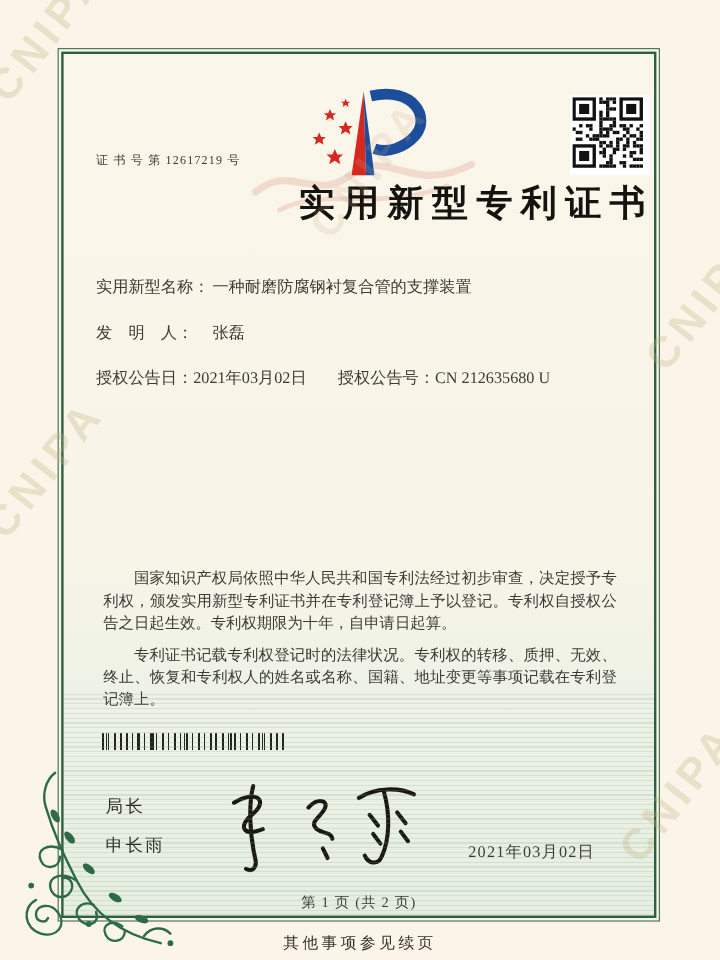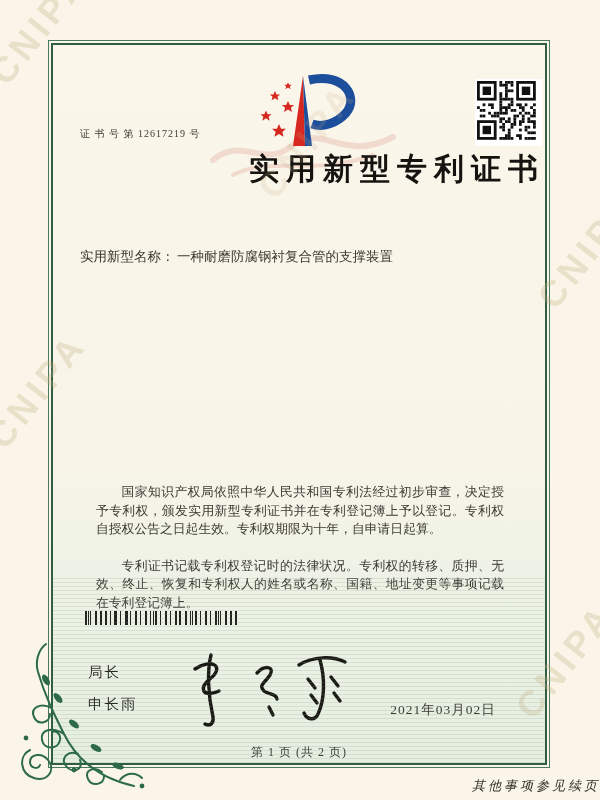--- a/index.html
+++ b/index.html
@@ -40,48 +40,48 @@
   .security-scribble{position:absolute;left:150px;top:70px;opacity:.14;pointer-events:none;}
   
   .cert-no{position:absolute;left:27px;top:42px;font-size:10px;letter-spacing:1px;color:#3c3a33;white-space:nowrap;margin-top:40px;}
   .logo{position:absolute;left:192px;top:28px;}
   .qr{position:absolute;left:422px;top:34px;width:63px;height:63px;background:#fff;padding:2px;}
   .title{
     position:absolute;left:0;right:0;top:104px;text-align:right;
     font-size:30px;font-weight:bold;letter-spacing:7px;color:#15130f;white-space:nowrap;
   }
   
-  .fields{position:absolute;left:27px;top:191px;right:20px;font-size:13.5px;color:#3c3a33;}
+  .fields{position:absolute;left:27px;top:173px;right:20px;font-size:13.5px;color:#3c3a33;}
   .f-row{height:36.5px;line-height:36.5px;white-space:nowrap;}
   .f-row:first-child{height:42px;line-height:42px;}
   .f-label{display:inline-block;min-width:97px;}
   .grant-pair2{margin-left:26px;}
   
   .paras{position:absolute;left:25px;right:23px;top:420px;font-size:12.8px;line-height:18.6px;
     text-align:justify;color:#3c3a33;}
-  .paras p{margin:18px;text-indent:2em;}
+  .paras p{margin:8px;text-indent:2em;}
   
   .barcode{
     position:absolute;left:32px;top:566px;width:153px;height:14px;
     background:
       repeating-linear-gradient(90deg,#20201e 0 2px,transparent 2px 5px,#20201e 5px 6px,transparent 6px 10px),
       repeating-linear-gradient(90deg,transparent 0 3px,#20201e 3px 4px,transparent 4px 13px);
   }
   .sig-title{position:absolute;left:35px;top:618px;font-size:14.5px;
     font-family:"Liberation Sans","DejaVu Sans",sans-serif;color:#2c2a25;letter-spacing:2px;}
   .sig-name{position:absolute;left:35px;top:650px;font-size:14.5px;
     font-family:"Liberation Sans","DejaVu Sans",sans-serif;color:#2c2a25;letter-spacing:2px;}
   .sig-hand{position:absolute;left:112px;top:596px;}
   .sig-date{position:absolute;left:300px;top:656px;width:180px;text-align:center;
     font-size:13.5px;color:#3c3a33;letter-spacing:1px;}
   .page-info{position:absolute;left:0;right:0;top:699px;text-align:center;font-size:12px;color:#3c3a33;letter-spacing:1px;}
   
   .outside-note{
-    position:absolute;left:0;right:0;top:777px;text-align:right;
-    font-size:13px;font-style:italic;letter-spacing:3px;color:#32302a;z-index:3;
+    position:absolute;left:0;right:0;top:777px;text-align:center;
+    font-size:13px;letter-spacing:3px;color:#32302a;z-index:3;
   }
   .flourish{position:absolute;left:16px;top:638px;z-index:6;pointer-events:none;}
 </style>
 </head>
 <body>
 
 <div class="page">
 
   <span class="wm wm1">CNIPA</span>
   <span class="wm wm2">CNIPA</span>
@@ -242,20 +242,26 @@
             <rect x="2.8" y="42" width="14" height="14" fill="#fff"></rect>
             <rect x="5.6" y="44.8" width="8.399999999999999" height="8.399999999999999" fill="#111"></rect>
           </svg></div>
 
       <div class="title">实用新型专利证书</div>
 
       <div class="fields">
         <div class="f-row">
           <span class="f-label">实用新型名称：</span><span>一种耐磨防腐钢衬复合管的支撑装置</span>
         </div>
+        <div class="f-row">
+          <span class="f-label">发　明　人：</span><span>张磊</span>
+        </div>
+        <div class="f-row">
+          <span>授权公告日：</span><span>2021年03月02日</span><span class="grant-pair2">授权公告号：</span><span>CN 212635680 U</span>
+        </div>
       </div>
 
       <div class="paras">
         <p>国家知识产权局依照中华人民共和国专利法经过初步审查，决定授予专利权，颁发实用新型专利证书并在专利登记簿上予以登记。专利权自授权公告之日起生效。专利权期限为十年，自申请日起算。</p>
         <p>专利证书记载专利权登记时的法律状况。专利权的转移、质押、无效、终止、恢复和专利权人的姓名或名称、国籍、地址变更等事项记载在专利登记簿上。</p>
       </div>
 
       <div class="barcode"></div>
 
       <div class="sig-title">局长</div>

